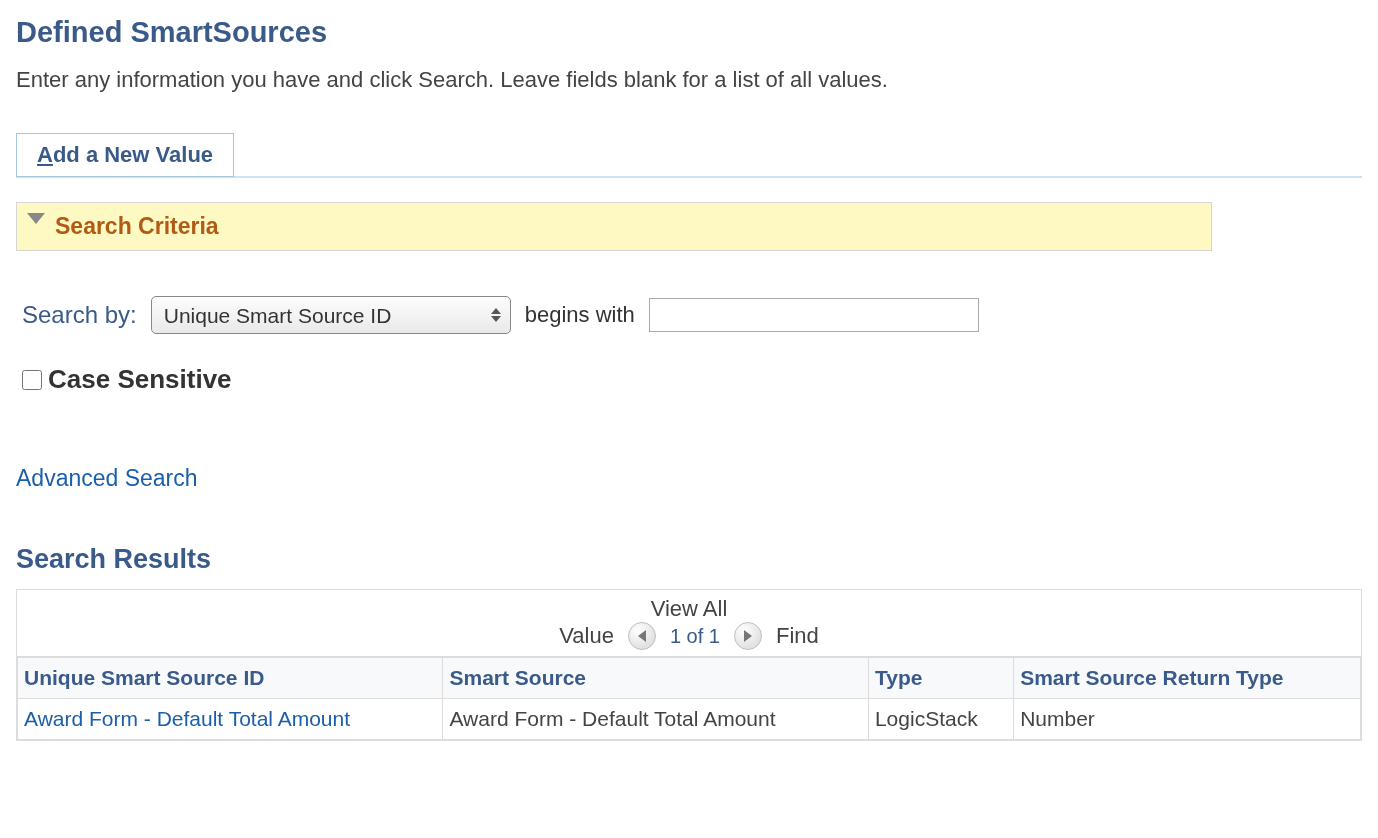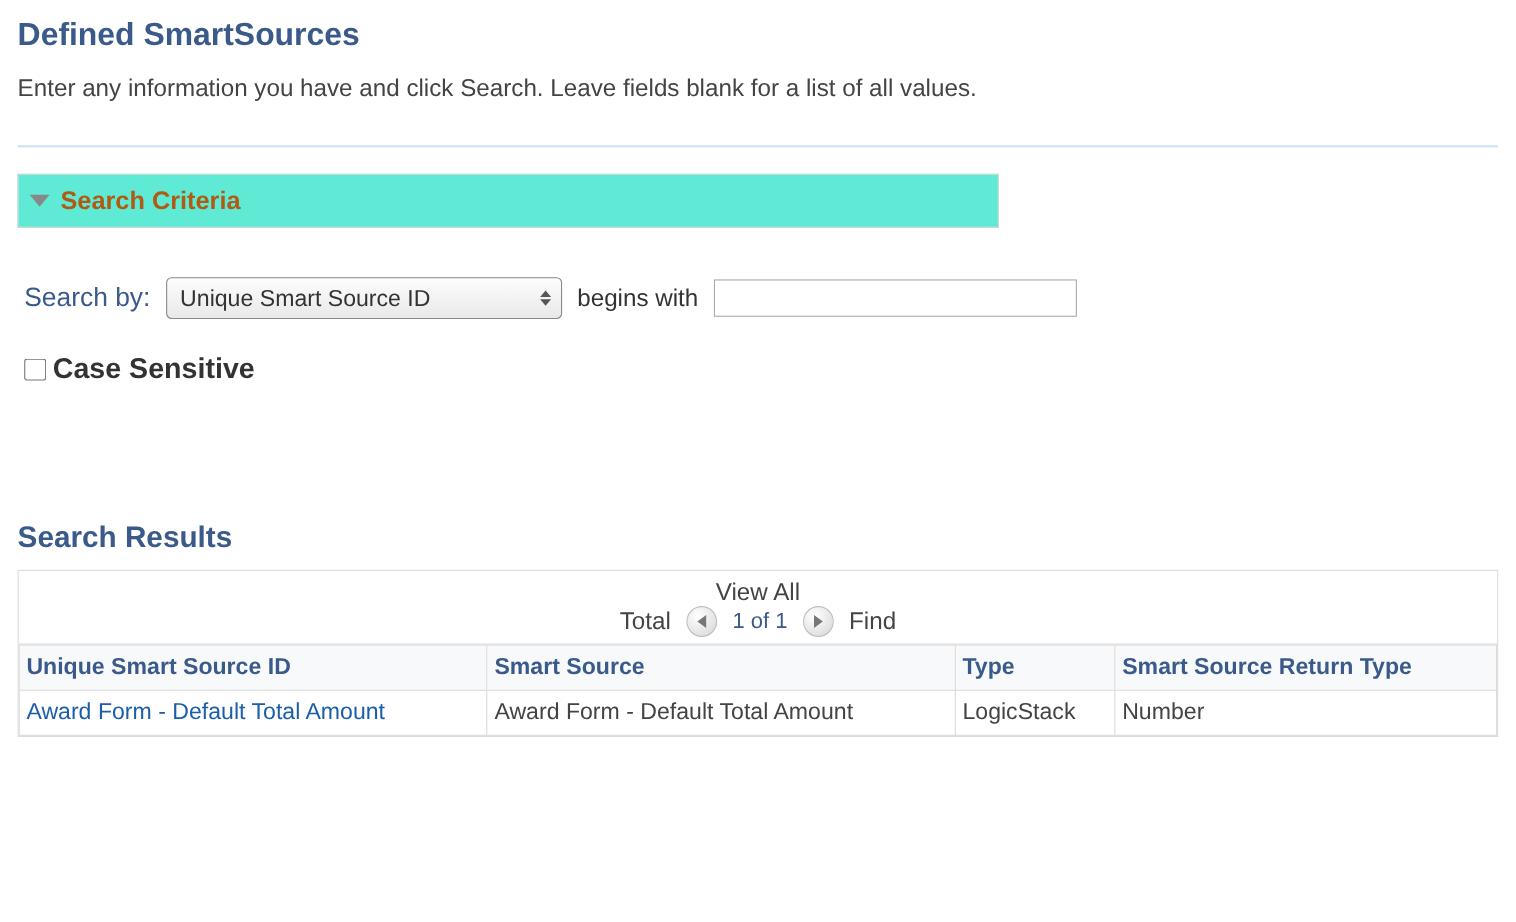--- a/index.html
+++ b/index.html
@@ -42,25 +42,24 @@
       z-index: 2;
     }
     .tab .access-key { text-decoration: underline; }
     .tab-strip-line {
       border-bottom: 2px solid #cfe1f4;
       margin-top: -1px;
       margin-bottom: 24px;
     }
     .criteria-header {
       display: flex;
-      align-items: center;
-      background: #5eead4;
+      background: #fef9c3;
       border: 1px solid #d6d6d6;
       padding: 10px 10px;
-      width: 892px;
+      width: 1196px;
       cursor: pointer;
     }
     .criteria-header .tri {
       width: 0; height: 0;
       border-left: 9px solid transparent;
       border-right: 9px solid transparent;
       border-top: 11px solid #888;
       margin-right: 10px;
     }
     .criteria-header .label {
@@ -231,20 +230,23 @@
     }
   </style>
 </head>
 <body>
 
 <h1 class="page-title">Defined SmartSources</h1>
 
 <p class="instructions">Enter any information you have and click Search. Leave fields blank for a list of all values.</p>
 
 <div class="tabs">
+  <div class="tab">
+    <span class="access-key">A</span><span>dd a New Value</span>
+  </div>
 </div>
 <div class="tab-strip-line"></div>
 
 <div class="criteria-header">
   <span class="tri"></span>
   <span class="label">Search Criteria</span>
 </div>
 
 <div class="search-row">
   <span class="search-by-label">Search by:</span>
@@ -260,29 +262,30 @@
   <span class="begins-label">begins with</span>
   <input type="text" class="search-value" value="" style="">
 </div>
 
 <div class="case-row">
   <input type="checkbox" id="cs" style="">
   <label for="cs">Case Sensitive</label>
 </div>
 
 <div class="action-row">
+  <a href="#" class="adv-link">Advanced Search</a>
 </div>
 
 <h2 class="results-title">Search Results</h2>
 
 <div class="results-grid">
   <div class="grid-header">
     <span>View All</span>
     <div class="grid-nav">
-      <span>Total</span>
+      <span>Value</span>
       <span class="nav-btn">
         <span class="arr-l"></span>
       </span>
       <span class="pager-text">1 of 1</span>
       <span class="nav-btn">
         <span class="arr-r"></span>
       </span>
       <span>Find</span>
     </div>
   </div>

